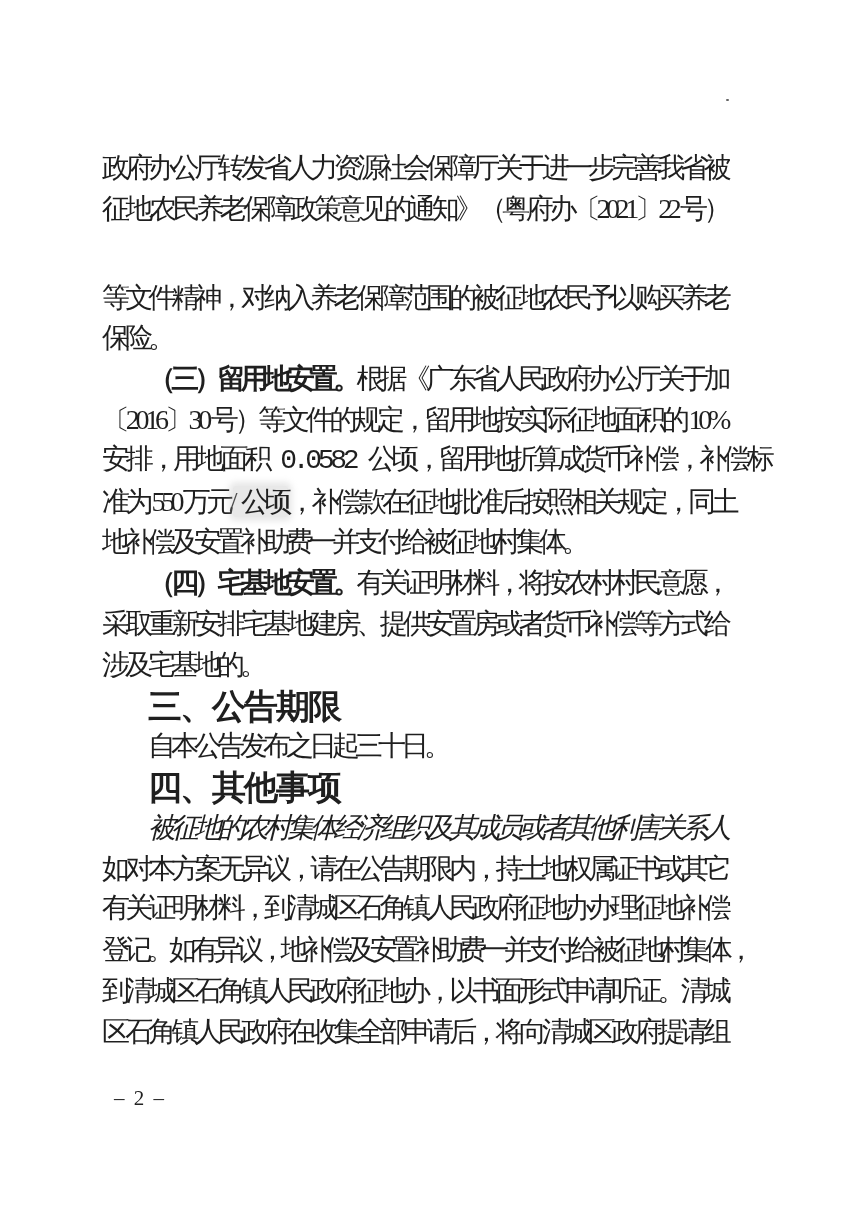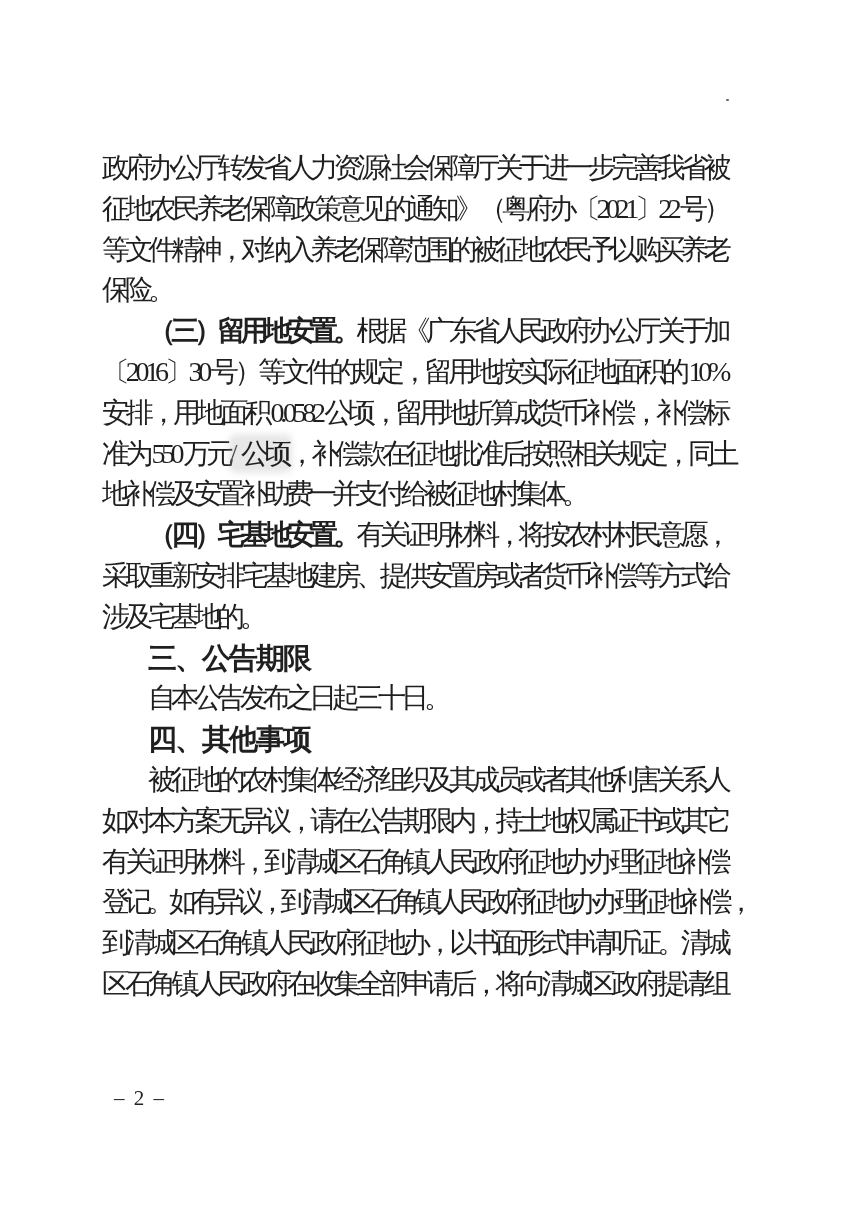--- a/index.html
+++ b/index.html
@@ -35,21 +35,21 @@
   }
   .line.indent {
     text-indent: 46px;
   }
   .bold-lead {
     font-weight: bold;
   }
   .heading {
     font-family: "Liberation Sans", "DejaVu Sans", sans-serif;
     font-weight: bold;
-    font-size: 29px;
+    font-size: 34px;
     letter-spacing: -2px;
   }
   .smudge {
     background: rgba(178, 178, 178, 0.30);
     box-shadow: 0 0 6px 4px rgba(178, 178, 178, 0.30);
     border-radius: 3px;
     padding-left: 8px;
   }
   .page-number {
     position: absolute;
@@ -72,34 +72,34 @@
   }
 </style>
 </head>
 <body>
 
 <div class="page">
   <div class="scan-speck"></div>
   <div class="lines">
       <div class="line justify" style="letter-spacing: -4.85243px;"><span class="inner"><span>政府办公厅转发省人力资源社会保障厅关于进一步完善我省被</span></span></div>
       <div class="line justify" style="letter-spacing: -4.45208px;"><span class="inner"><span>征地农民养老保障政策意见的通知》（粤府办〔2021〕22 号）</span></span></div>
-      <div class="line justify" style="letter-spacing: -4.85243px;"><span class="inner"><span>等文件精神，对纳入养老保障范围的被征地农民予以购买养老</span></span></div>
+      <div class="line justify" style="letter-spacing: -4.85243px; margin-top: 48px;"><span class="inner"><span>等文件精神，对纳入养老保障范围的被征地农民予以购买养老</span></span></div>
       <div class="line"><span class="inner"><span>保险。</span></span></div>
       <div class="line indent justify" style="letter-spacing: -4.84063px;"><span class="inner"><span class="bold-lead">（三）留用地安置。</span><span>根据《广东省人民政府办公厅关于加</span></span></div>
       <div class="line justify" style="letter-spacing: -4.25252px;"><span class="inner"><span>〔2016〕30 号）等文件的规定，留用地按实际征地面积的 10%</span></span></div>
-      <div class="line justify" style="letter-spacing: -4.3125px;"><span class="inner"><span>安排，用地面积 0.0582 公顷，留用地折算成货币补偿，补偿标</span></span></div>
+      <div class="line justify" style="letter-spacing: -4.3125px; font-family: Liberation Mono, monospace;"><span class="inner"><span>安排，用地面积 0.0582 公顷，留用地折算成货币补偿，补偿标</span></span></div>
       <div class="line justify" style="letter-spacing: -4.47737px;"><span class="inner"><span>准为 550 万元/</span><span class="smudge">公顷</span><span>，补偿款在征地批准后按照相关规定，同土</span></span></div>
       <div class="line"><span class="inner"><span>地补偿及安置补助费一并支付给被征地村集体。</span></span></div>
       <div class="line indent justify" style="letter-spacing: -4.84063px;"><span class="inner"><span class="bold-lead">（四）宅基地安置。</span><span>有关证明材料，将按农村村民意愿，</span></span></div>
       <div class="line justify" style="letter-spacing: -4.85243px;"><span class="inner"><span>采取重新安排宅基地建房、提供安置房或者货币补偿等方式给</span></span></div>
       <div class="line"><span class="inner"><span>涉及宅基地的。</span></span></div>
       <div class="line indent"><span class="inner"><span class="heading">三、公告期限</span></span></div>
       <div class="line indent"><span class="inner"><span>自本公告发布之日起三十日。</span></span></div>
       <div class="line indent"><span class="inner"><span class="heading">四、其他事项</span></span></div>
-      <div class="line indent justify" style="letter-spacing: -4.84063px;"><span class="inner"><span>被征地的农村集体经济组织及其成员或者其他利害关系人</span></span></div>
+      <div class="line indent justify" style="letter-spacing: -4.84063px; font-style: italic;"><span class="inner"><span>被征地的农村集体经济组织及其成员或者其他利害关系人</span></span></div>
       <div class="line justify" style="letter-spacing: -4.85243px;"><span class="inner"><span>如对本方案无异议，请在公告期限内，持土地权属证书或其它</span></span></div>
-      <div class="line justify" style="letter-spacing: -4.85243px;"><span class="inner"><span>有关证明材料，到清城区石角镇人民政府征地办办理征地补偿</span></span></div>
-      <div class="line justify" style="letter-spacing: -5.67913px;"><span class="inner"><span>登记。如有异议，到清城区石角镇人民政府征地办办理征地补偿，</span></span></div>
+      <div class="line justify" style="letter-spacing: -4.85243px; font-family: Liberation Mono, monospace;"><span class="inner"><span>有关证明材料，到清城区石角镇人民政府征地办办理征地补偿</span></span></div>
+      <div class="line justify" style="letter-spacing: -5.67913px;"><span class="inner"><span>登记。如有异议，地补偿及安置补助费一并支付给被征地村集体，</span></span></div>
       <div class="line justify" style="letter-spacing: -4.85243px;"><span class="inner"><span>到清城区石角镇人民政府征地办，以书面形式申请听证。清城</span></span></div>
       <div class="line justify" style="letter-spacing: -4.85243px;"><span class="inner"><span>区石角镇人民政府在收集全部申请后，将向清城区政府提请组</span></span></div>
     </div>
   <div class="page-number">– 2 –</div>
 </div>
 
 </body></html>

